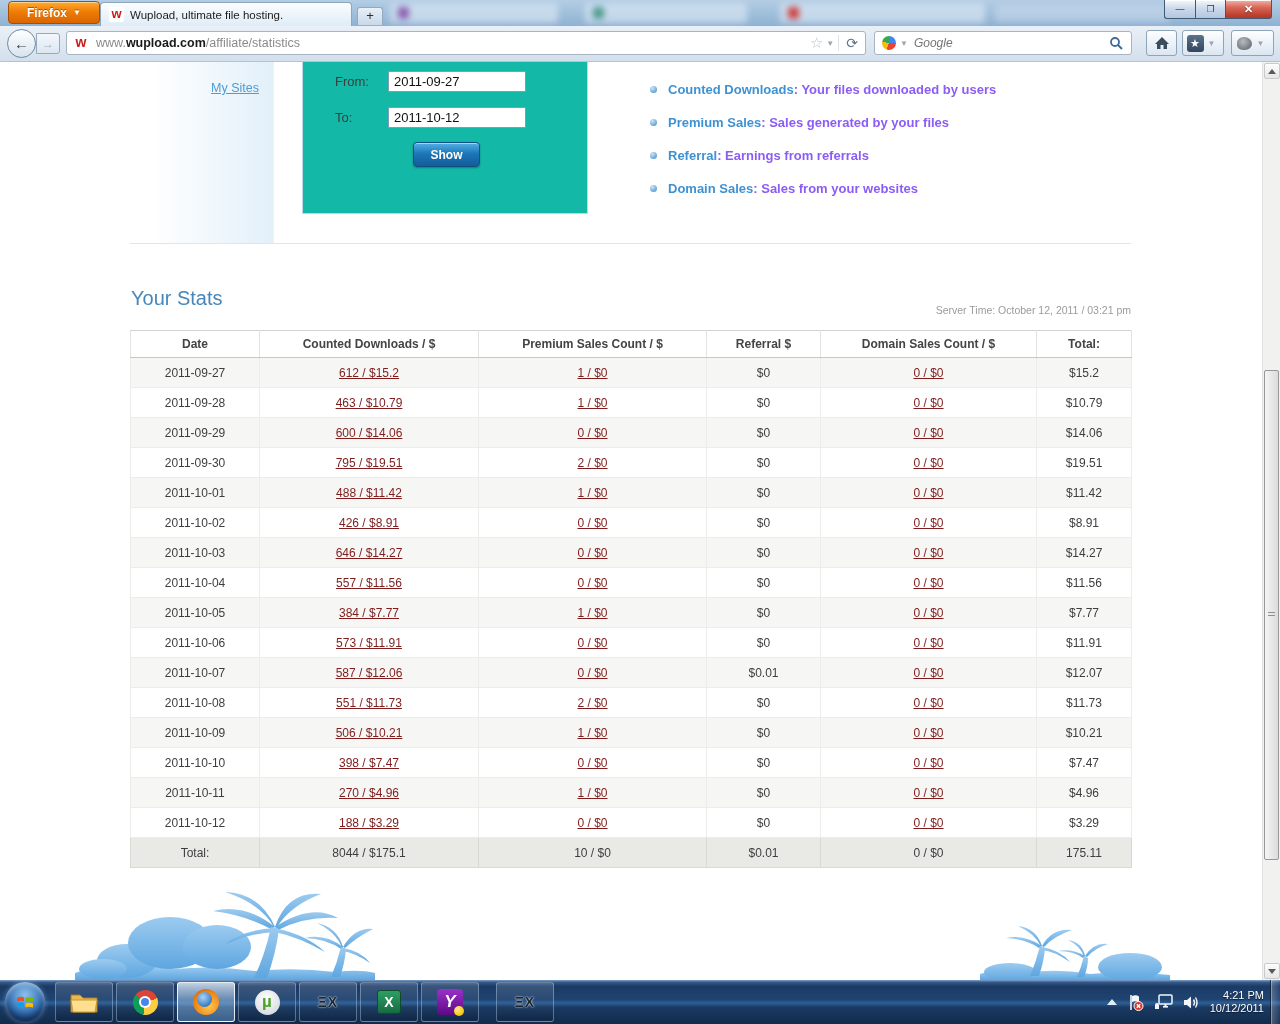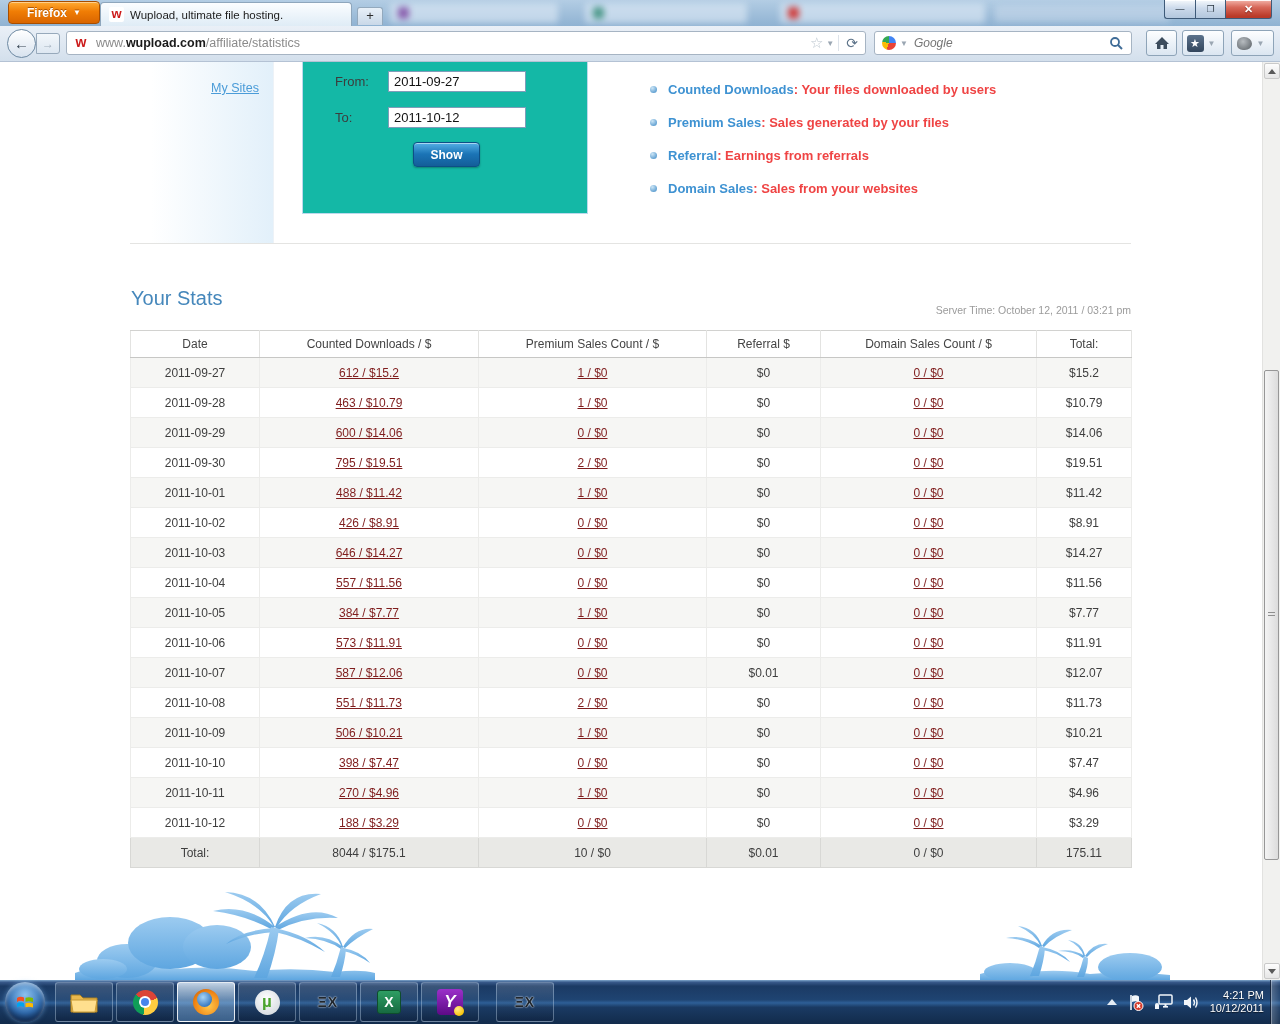--- a/index.html
+++ b/index.html
@@ -99,28 +99,28 @@
           padding:0 5px;box-sizing:border-box;font-family:"Liberation Sans",sans-serif;}
   .showbtn{position:absolute;left:283px;top:80px;width:67px;height:25px;z-index:3;border-radius:4px;
            border:1px solid #0d4f86;background:linear-gradient(#54b0e6,#1b74b6 48%,#135e99);
            color:#fff;font-size:12px;font-weight:bold;box-shadow:inset 0 1px 0 rgba(255,255,255,.5),0 1px 2px rgba(0,0,0,.3);
            font-family:"Liberation Sans",sans-serif;}
   .legend{position:absolute;left:520px;top:21px;font-weight:bold;}
   .legrow{display:flex;align-items:center;height:13px;margin-bottom:20px;font-size:13px;}
   .bullet{width:7px;height:7px;border-radius:50%;margin-right:11px;
           background:radial-gradient(circle at 35% 30%,#cde6f6,#5f9fd1 75%);}
   .legterm{color:#3e92d2;}
-  .legdesc{color:#ef4444;}
+  .legdesc{color:#8b5cf6;}
 
   
   .stats-heading{position:absolute;left:131px;top:225px;font-size:20px;color:#4587bb;}
   .server-time{position:absolute;right:131px;top:242px;font-size:10.5px;color:#9b9b9b;}
   .stats-table{position:absolute;left:130px;top:268px;width:1001px;border-collapse:collapse;table-layout:fixed;
                font-size:12px;color:#3e3e3e;}
-  .stats-table th{height:24px;font-weight:normal;color:#444;background:#fff;
+  .stats-table th{height:24px;font-weight:bold;color:#444;background:#fff;
                   border:1px solid #e3e3e1;border-top-color:#d2d2d0;border-bottom-color:#c7c7c5;}
   .stats-table td{height:27px;text-align:center;border:1px solid #ececea;border-top:none;}
   .stats-table tr.odd td{background:#f6f6f4;}
   .stats-table a{color:#7f1d1d;}
   .stats-table tr.total td{background:#e9e9e6;border-color:#d8d8d5;}
 
   
   .palms{position:absolute;}
   .palms-left{left:75px;top:823px;width:300px;height:95px;}
   .palms-right{left:980px;top:862px;width:190px;height:56px;}

